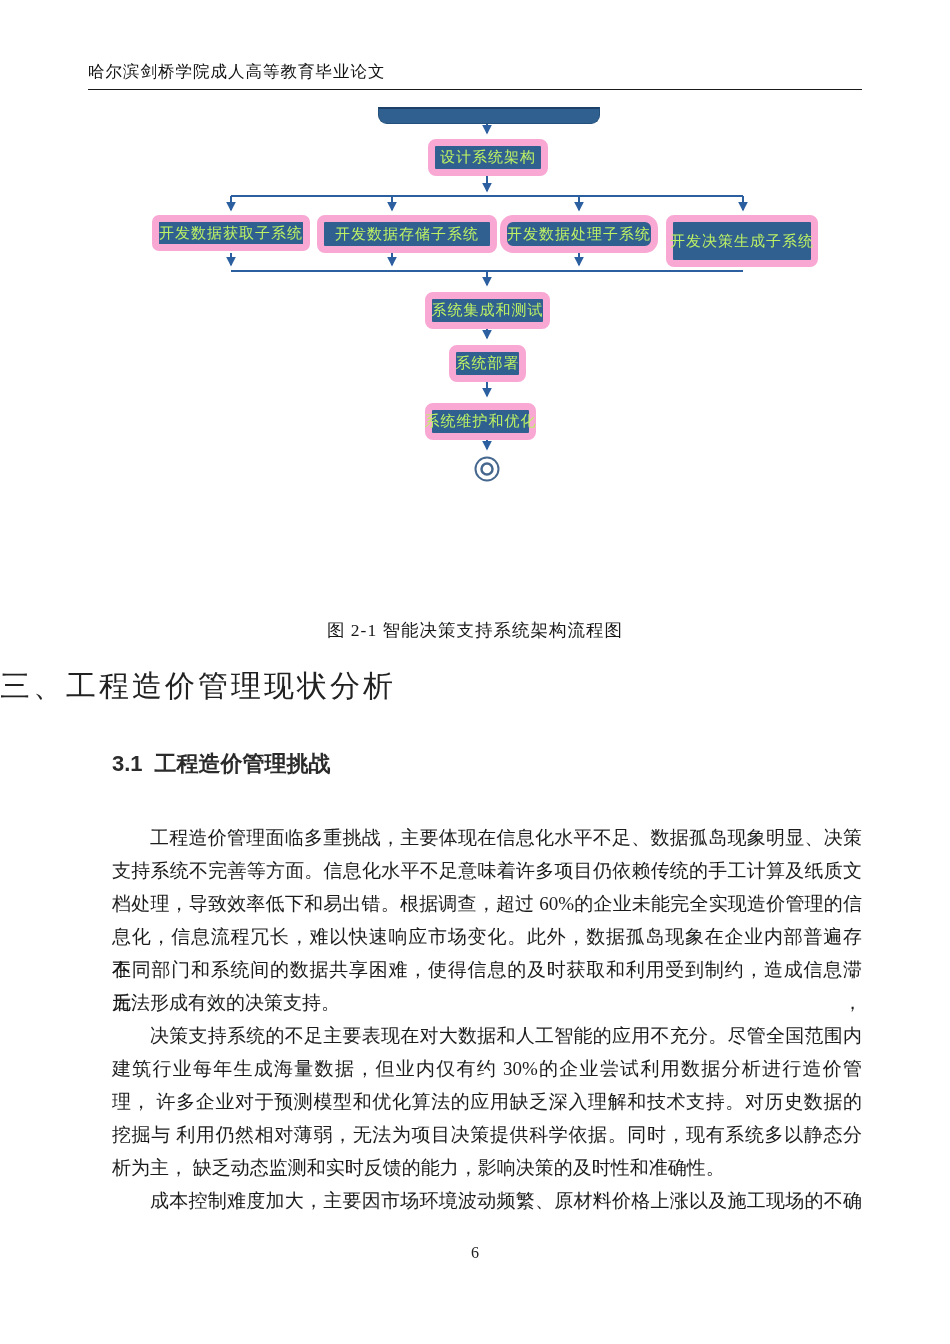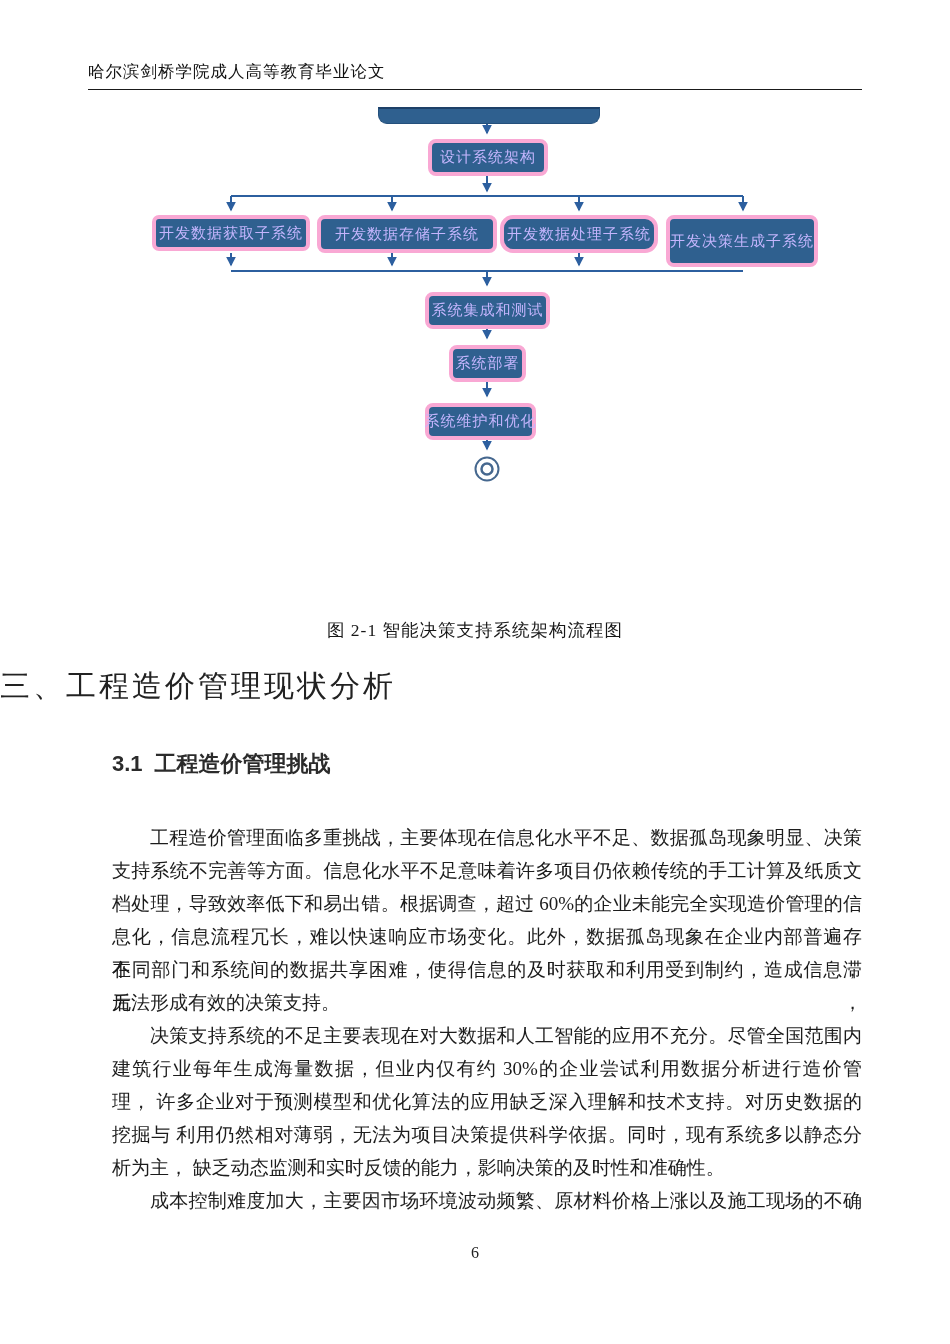--- a/index.html
+++ b/index.html
@@ -11,23 +11,23 @@
   .header{
     position:absolute;top:61px;left:88px;right:88px;text-align:left;
     font-size:16.5px;line-height:22px;letter-spacing:1px;color:#111;
     border-bottom:1.5px solid #1a1a1a;padding-bottom:6px;
   }
   
   .figure{position:absolute;top:92px;left:0;width:950px;height:528px;}
   .fc-svg{position:absolute;top:0;left:0;}
   .node{
     position:absolute;box-sizing:border-box;border-radius:8px;
-    background:#2f608f;border:4px solid #f9a8d4;
+    background:#2f608f;border:7px solid #f9a8d4;
     display:flex;align-items:center;justify-content:center;
-    color:#c4b5fd;font-size:15px;letter-spacing:1px;white-space:nowrap;
+    color:#bef264;font-size:15px;letter-spacing:1px;white-space:nowrap;
     font-family:"Liberation Serif","DejaVu Serif",serif;
   }
   .start-bar{
     position:absolute;left:378px;top:15px;width:220px;height:14px;
     background:#2f608f;border:1px solid #24507c;border-radius:0 0 9px 9px;border-top:2px solid #1d4068;
   }
   .n-design   {left:428px;top:47px; width:120px;height:37px;}
   .n-sub1     {left:152px;top:123px;width:158px;height:36px;border-radius:7px;}
   .n-sub2     {left:317px;top:123px;width:180px;height:38px;}
   .n-sub3     {left:500px;top:123px;width:158px;height:38px;border-radius:13px;}

